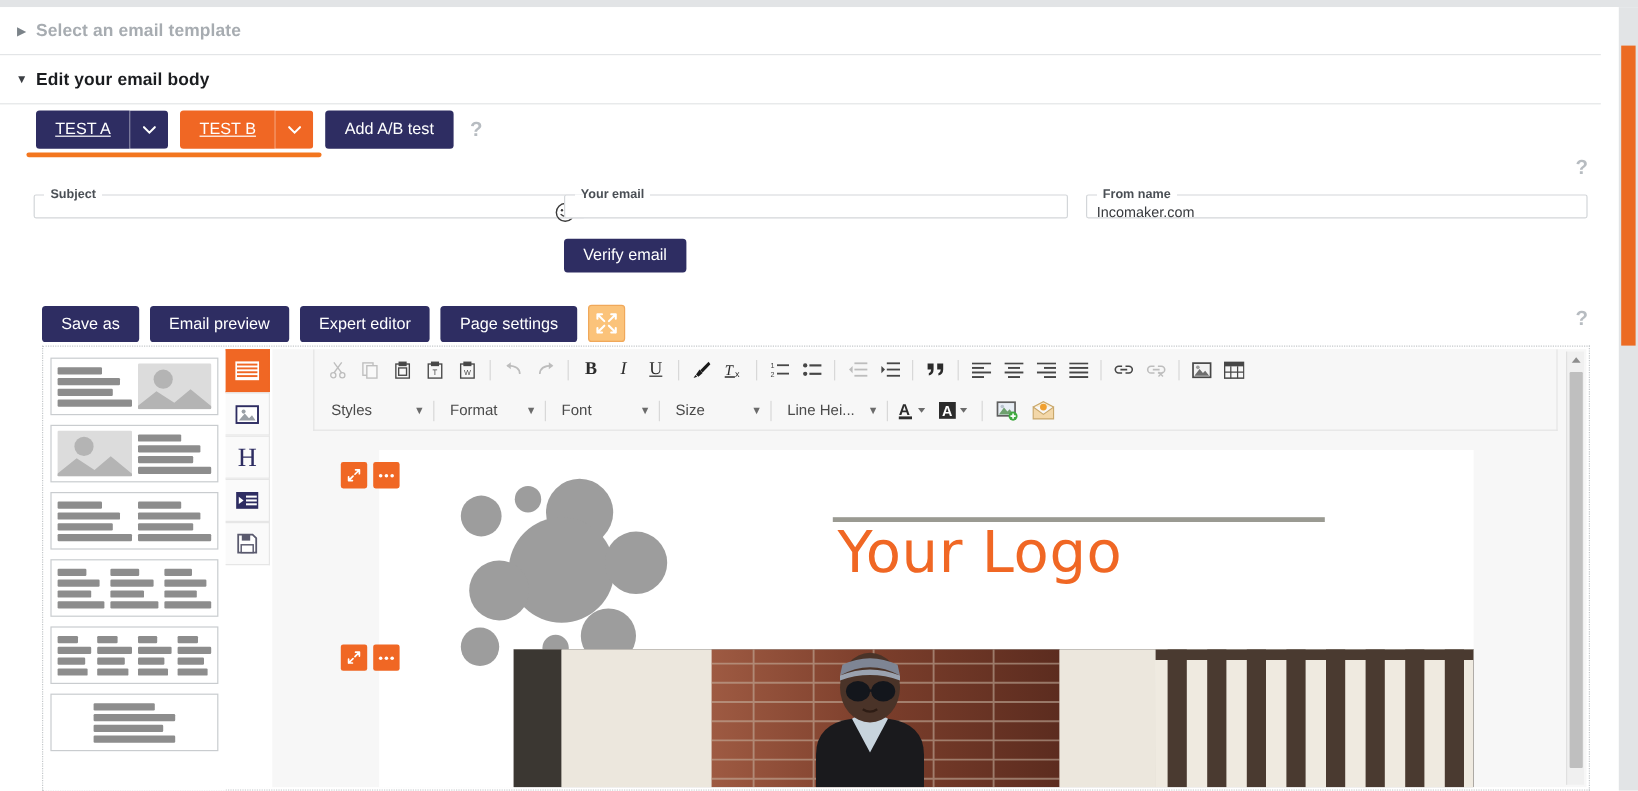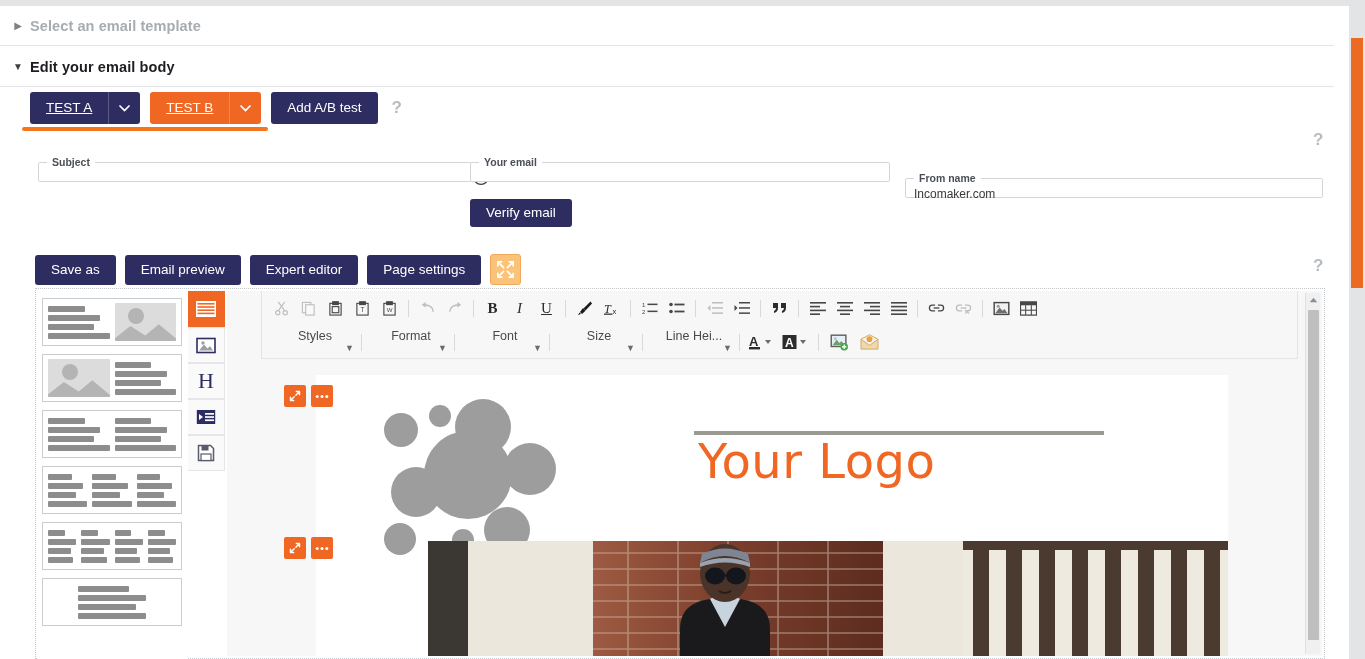--- a/index.html
+++ b/index.html
@@ -57,23 +57,23 @@
     height:26px; background:#fff;
   }
   .field legend {
     font-size:10.5px; font-weight:bold; color:#4a4f55; padding:0 5px; margin-left:2px;
   }
   .field input {
     border:none; outline:none; width:100%; height:22px; margin-top:-4px;
     font-size:12px; color:#37393d; font-family:"Liberation Sans", sans-serif;
     background:transparent;
   }
-  #f-subject { left:38px; top:156px; width:460px; }
+  #f-subject { left:28px; top:156px; width:460px; }
   #f-fromemail { left:470px; top:156px; width:420px; }
-  #f-fromname { left:905px; top:172px; width:418px; }
+  #f-fromname { left:905px; top:156px; width:418px; }
   .smiley {
     position:absolute; right:8px; top:12px; width:18px; height:18px;
   }
   .btn-verify { position:absolute; left:470px; top:199px; height:28px; line-height:28px; font-size:13.5px; }
 
   
   .actionbar { position:absolute; left:35px; top:254px; display:flex; align-items:center; }
   .actionbar .btn { margin-right:9px; height:30px; line-height:30px; }
   .expand-btn {
     width:31px; height:31px; border:1px solid #f0a85a; border-radius:3px;
@@ -137,21 +137,21 @@
   }
   .ckrow { display:flex; align-items:center; height:34px; padding-left:6px; }
   .ckbtn {
     width:27px; height:26px; display:flex; align-items:center; justify-content:center;
     cursor:pointer; color:#474747;
   }
   .ckbtn.dim { opacity:.32; }
   .cksep { width:1px; height:17px; background:#d8d8d8; margin:0 5px; }
   .ckdd {
     display:flex; align-items:center; height:26px; cursor:pointer;
-    font-size:12.5px; color:#4a4a4a; padding:0 2px 0 8px;flex-direction:column;
+    font-size:12.5px; color:#4a4a4a; padding:0 2px 0 8px;
   }
   .ckdd .lbl { display:inline-block; }
   .ckdd .ar { margin-left:10px; color:#6b6b6b; font-size:9px; }
 
   
   .canvas {
     position:absolute; left:0; top:84px; right:0; bottom:0; background:#f7f7f7; overflow:hidden;
   }
   .mailbody {
     position:absolute; left:89px; top:0; width:912px; bottom:0; background:#fff;

